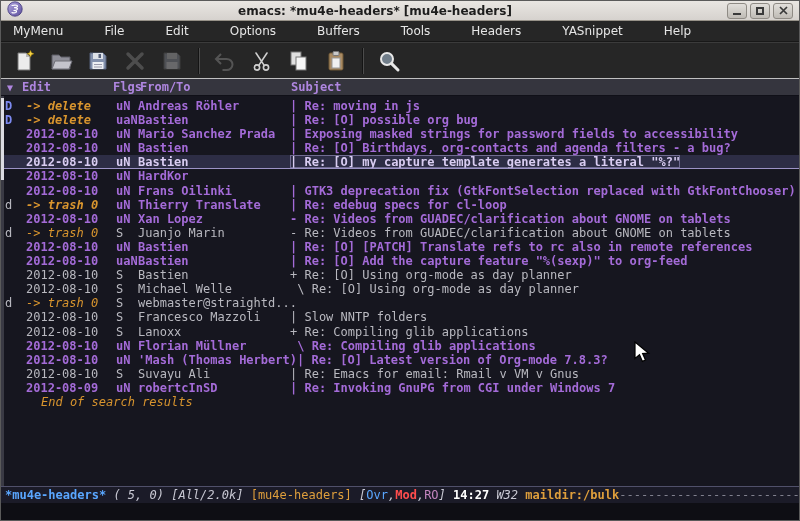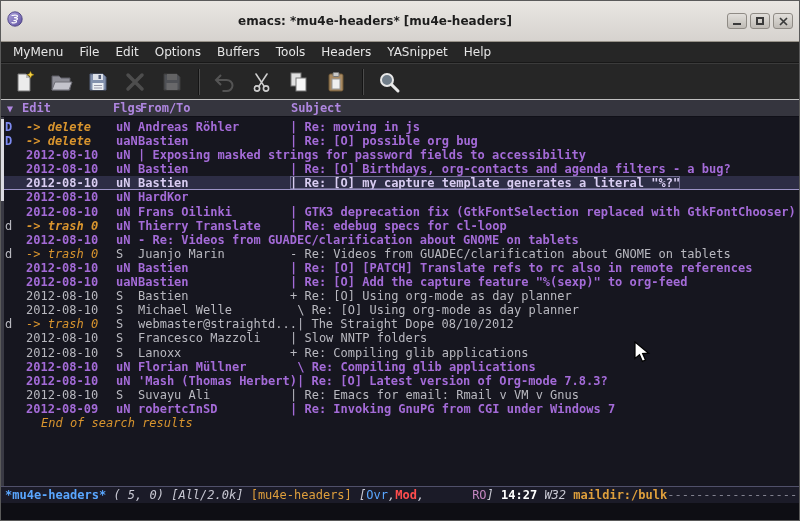--- a/index.html
+++ b/index.html
@@ -11,33 +11,33 @@
     --mark-delete:#7d8af0; --current-bg:#2d2d45; --current-fg:#d9cdf2; --current-border:#9c93c6;
     --header-line-bg:#35353e; --header-line-fg:#af86e0; --chrome-bg:#262626;
     --modeline-bg:#1b1b28; --modeline-fg:#c9c9d4; --ml-blue:#5aa7ff; --ml-orange:#df9f3c;
     --ml-red:#ff4d4d; --ml-violet:#c586c0; --titlebar-bg:#d6d2ce;
   }
 
   .window { width:800px; height:521px; display:flex; flex-direction:column;
             border:1px solid #5a5a5a; }
 
   
-  .titlebar { height:41px; flex:none; background:linear-gradient(#e9e6e2,var(--titlebar-bg));
+  .titlebar { height:20px; flex:none; background:linear-gradient(#e9e6e2,var(--titlebar-bg));
               border-bottom:1px solid #979289; display:flex; align-items:center; padding:0 6px; gap:6px; }
   .titlebar .title { flex:1; text-align:center; font-weight:bold; font-size:12px; color:#1d1d1d;
                      white-space:nowrap; overflow:hidden; }
   .win-controls { display:flex; gap:3px; }
   .win-btn { width:20px; height:16px; display:flex; align-items:center; justify-content:center;
              background:linear-gradient(#e2dfdb,#bfbbb5); border:1px solid #8f8b85; border-radius:3px; cursor:default; }
   .glyph-min { display:block; width:8px; height:8px; border-bottom:2px solid #3a3a3a; }
   .glyph-max { display:block; width:8px; height:8px; border:2px solid #3a3a3a; }
 
   
   .menubar { height:21px; flex:none; background:var(--chrome-bg); display:flex; align-items:center;
-             padding-left:4px; border-bottom:1px solid #181818; }
+             padding-left:4px; border-bottom:1px solid #181818;gap:25px; }
   .menu-item { color:#e6e6e6; font-size:12px; padding:2px 8px 3px 8px; white-space:nowrap; }
 
   
   .toolbar { height:37px; flex:none; background:var(--chrome-bg); display:flex; align-items:center;
              padding:0 0 0 8px; border-top:1px solid #3b3b3b; border-bottom:1px solid #c0c0c0; }
   .tb-btn { width:30px; height:30px; display:flex; align-items:center; justify-content:center;
             background:transparent; border:none; margin-right:7px; }
   .tb-btn.disabled { opacity:.35; }
   .tb-sep { width:2px; height:26px; border-left:1px solid #141414; border-right:1px solid #4c4c4c;
             margin:0 10px 0 4px; }
@@ -77,21 +77,21 @@
   
   .modeline { height:17px; flex:none; background:var(--modeline-bg); border-top:1px solid #50506a;
               font-family:"DejaVu Sans Mono","Liberation Mono",monospace; font-size:12px; line-height:16px;
               padding-left:4px; white-space:pre; overflow:hidden; color:var(--modeline-fg); }
   .f-plain { color:var(--modeline-fg);font-style:italic; }
   .f-blue  { color:var(--ml-blue); }
   .f-blue-bold { color:var(--ml-blue); font-weight:bold; }
   .f-orange { color:var(--ml-orange); }
   .f-orange-bold { color:var(--ml-orange); font-weight:bold; }
   .f-red-bold { color:var(--ml-red); font-weight:bold; }
-  .f-violet { color:var(--ml-violet);margin-left:48px; }
+  .f-violet { color:var(--ml-violet); }
   .f-bold { color:#ffffff; font-weight:bold; }
   .f-dim { color:#80808e; }
 
   
   .minibuffer { height:17px; flex:none; background:#0e0e14; }
 
   .mouse-cursor { position:absolute; left:634px; top:341px; z-index:20; }
 </style>
 </head>
 <body>
@@ -232,20 +232,21 @@
     <span class="col-mark mark-upper">D</span>
     <span class="col-date action">-&gt; delete</span>
     <span class="col-flags">uaN</span>
     <span class="col-from">Bastien</span>
     <span class="col-subject">| Re: [O] possible org bug</span>
   </div>
         <div class="row unread">
     <span class="col-mark"></span>
     <span class="col-date">2012-08-10</span>
     <span class="col-flags">uN</span>
+    <span class="col-from">Mario Sanchez Prada</span>
     <span class="col-subject">| Exposing masked strings for password fields to accessibility</span>
   </div>
         <div class="row unread">
     <span class="col-mark"></span>
     <span class="col-date">2012-08-10</span>
     <span class="col-flags">uN</span>
     <span class="col-from">Bastien</span>
     <span class="col-subject">| Re: [O] Birthdays, org-contacts and agenda filters - a bug?</span>
   </div>
         <div class="row unread current">
@@ -272,20 +273,21 @@
     <span class="col-mark">d</span>
     <span class="col-date action">-&gt; trash 0</span>
     <span class="col-flags">uN</span>
     <span class="col-from">Thierry Translate</span>
     <span class="col-subject">| Re: edebug specs for cl-loop</span>
   </div>
         <div class="row unread">
     <span class="col-mark"></span>
     <span class="col-date">2012-08-10</span>
     <span class="col-flags">uN</span>
+    <span class="col-from">Xan Lopez</span>
     <span class="col-subject">- Re: Videos from GUADEC/clarification about GNOME on tablets</span>
   </div>
         <div class="row read">
     <span class="col-mark">d</span>
     <span class="col-date action">-&gt; trash 0</span>
     <span class="col-flags">S</span>
     <span class="col-from">Juanjo Marin</span>
     <span class="col-subject">- Re: Videos from GUADEC/clarification about GNOME on tablets</span>
   </div>
         <div class="row unread">
@@ -314,21 +316,20 @@
     <span class="col-date">2012-08-10</span>
     <span class="col-flags">S</span>
     <span class="col-from">Michael Welle</span>
     <span class="col-subject"> \ Re: [O] Using org-mode as day planner</span>
   </div>
         <div class="row read">
     <span class="col-mark">d</span>
     <span class="col-date action">-&gt; trash 0</span>
     <span class="col-flags">S</span>
     <span class="col-from">webmaster@straightd...</span>
-    <span class="col-subject">| The Straight Dope 08/10/2012</span>
   </div>
         <div class="row read">
     <span class="col-mark"></span>
     <span class="col-date">2012-08-10</span>
     <span class="col-flags">S</span>
     <span class="col-from">Francesco Mazzoli</span>
     <span class="col-subject">| Slow NNTP folders</span>
   </div>
         <div class="row read">
     <span class="col-mark"></span>

